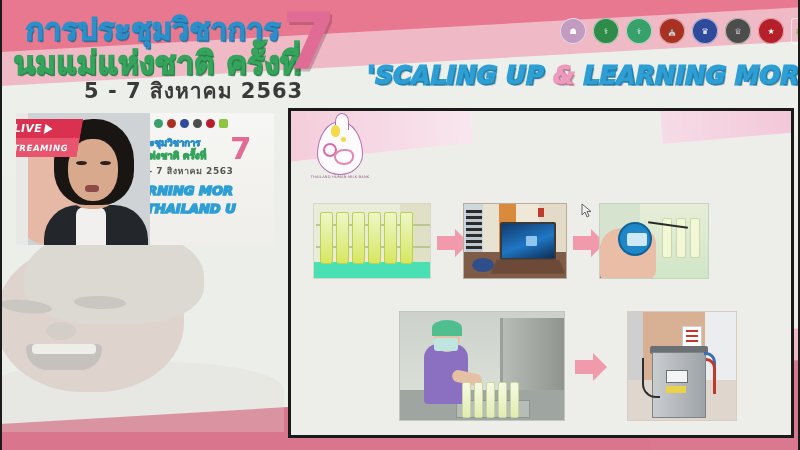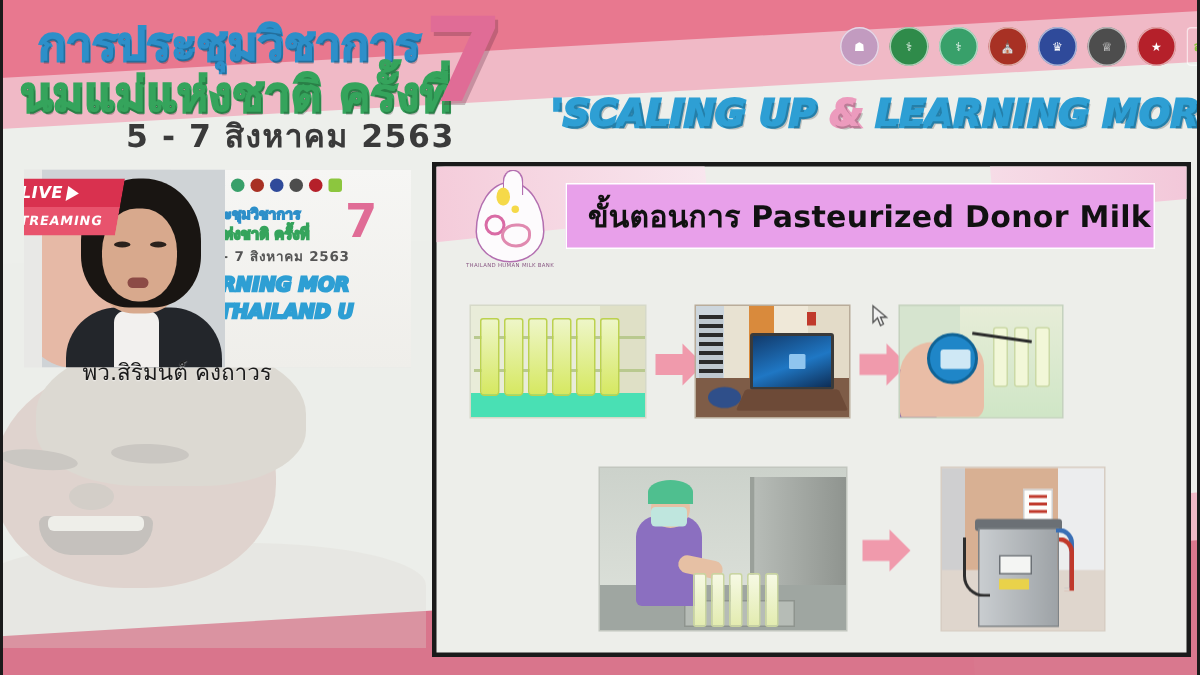--- a/index.html
+++ b/index.html
@@ -622,38 +622,34 @@
       <div class="live-row1">
         <span class="live-txt">LIVE</span>
         <span class="live-play"></span>
       </div>
       <div class="live-row2">
         <span class="live-txt2">STREAMING</span>
       </div>
     </div>
   </div>
 
-  <div class="speaker-name">พว.สิริมนต์  คงถาวร</div>
 
   <div class="slide">
     <div class="slide-accent"></div>
     <div class="slide-accent2"></div>
 
     <div class="mb-logo">
       <div class="mb-drop"></div>
       <div class="mb-yellow"></div>
       <div class="mb-dot"></div>
       <div class="mb-mom"></div>
       <div class="mb-baby"></div>
       <div class="mb-caption">THAILAND HUMAN MILK BANK</div>
     </div>
 
-    <div class="slide-title-bar">
-      <span class="slide-title-text">ขั้นตอนการ Pasteurized Donor Milk</span>
-    </div>
 
     <div class="tile t1">
       <div class="wallbg"></div>
       <div class="rack"></div>
       <div class="shelf" style="top:20px"></div>
       <div class="shelf" style="top:42px"></div>
       <div class="bottle" style="left:6px"></div>
       <div class="bottle" style="left:22px"></div>
       <div class="bottle" style="left:38px"></div>
       <div class="bottle" style="left:54px"></div>

